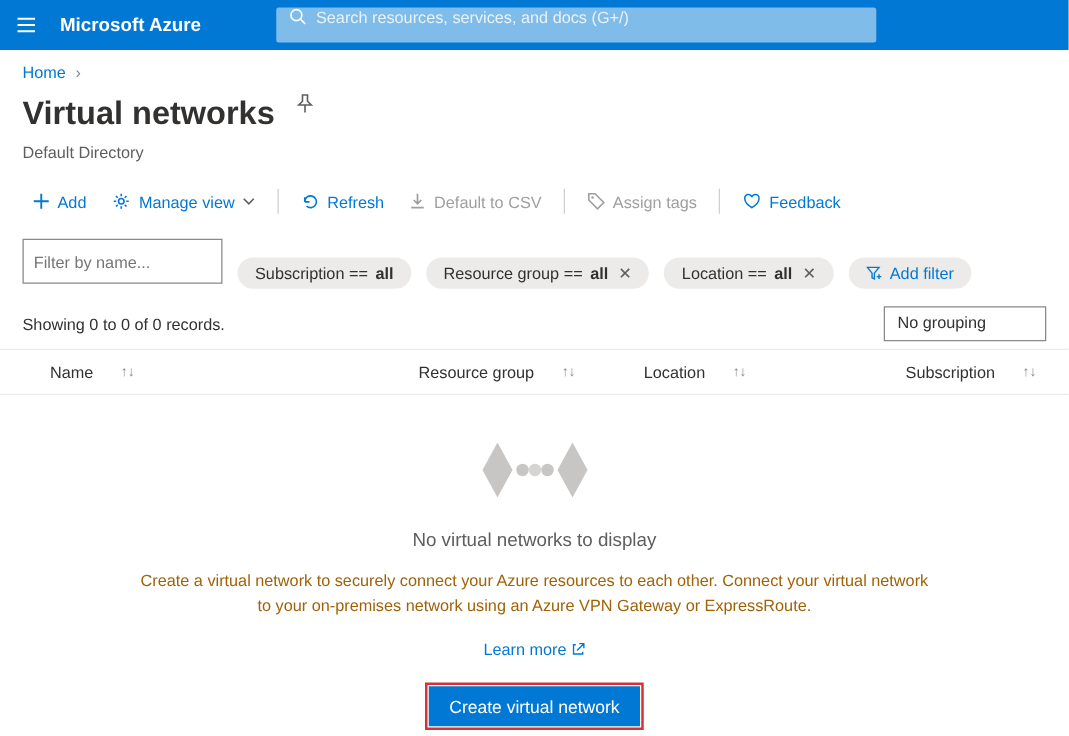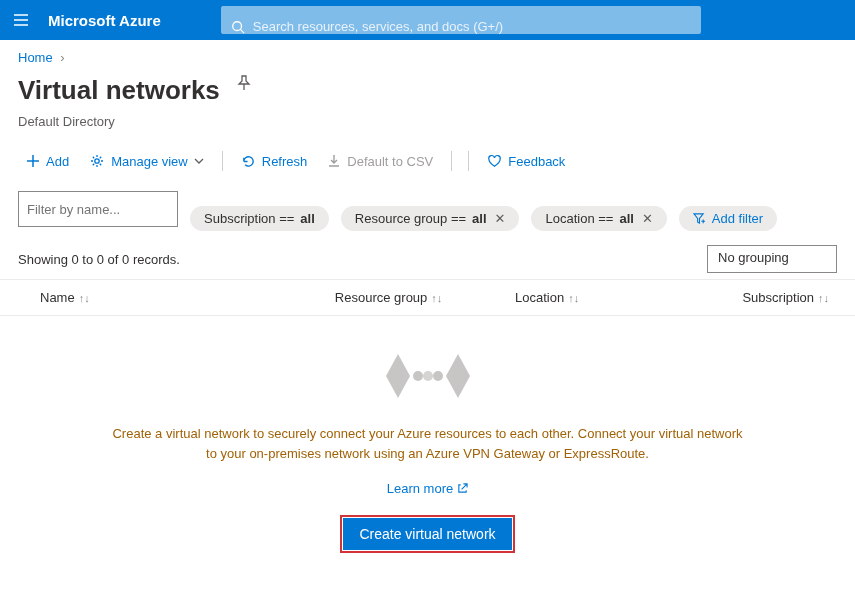--- a/index.html
+++ b/index.html
@@ -1,21 +1,21 @@
 <!DOCTYPE html>
 <html><head>
 <meta charset="utf-8">
 <style>
   * { box-sizing: border-box; margin: 0; padding: 0; }
   body { font-family: "Segoe UI", Arial, sans-serif; font-size: 13px; color: #323130; background: #fff; width: 855px; }
   
   .topbar { background: #0078d4; height: 40px; display: flex; align-items: center; padding: 0 12px; }
   .hamburger { color: #fff; cursor: pointer; margin-right: 18px; }
   .brand { color: #fff; font-weight: 600; font-size: 15px; margin-right: 60px; }
-  .search-wrap { background: #7fbce9; border-radius: 2px; flex: 0 0 480px; height: 28px; display: flex; align-items: flex-end; padding: 0 10px; }
+  .search-wrap { background: #7fbce9; border-radius: 2px; flex: 0 0 480px; height: 28px; display: flex; align-items: flex-start; padding: 0 10px; }
   .search-wrap input { background: transparent; border: none; outline: none; color: #fff; font-size: 13px; flex: 1; margin-left: 8px; }
   .search-wrap input::placeholder { color: #e8f2fb; }
   .search-icon { color: #fff; }
 
   .crumbs { padding: 10px 18px 6px; font-size: 13px; }
   .crumb-link { color: #0078d4; cursor: pointer; }
   .crumb-sep { color: #8a8886; margin: 0 4px; }
 
   .page-head { padding: 4px 18px 8px; display: flex; align-items: flex-start; }
   .page-title { font-size: 26px; font-weight: 600; margin-right: 16px; }
@@ -34,21 +34,21 @@
   .pill { background: #edebe9; border-radius: 14px; padding: 5px 14px; font-size: 13px; display: inline-flex; align-items: center; gap: 6px; cursor: pointer; margin-top: 19px; }
   .pill strong { font-weight: 600; }
   .pill .x { color: #605e5c; cursor: pointer; margin-left: 2px; }
   .addfilter { color: #0078d4; }
 
   .listhead { display: flex; align-items: center; justify-content: space-between; padding: 6px 18px; }
   .rec-count { color: #323130; font-size: 13px; }
   .grouping { border: 1px solid #8a8886; height: 28px; padding: 4px 10px; font-size: 13px; min-width: 130px; color: #323130; background: #fff; cursor: pointer; }
 
   .colhead { display: flex; padding: 10px 18px; border-bottom: 1px solid #edebe9; border-top: 1px solid #edebe9; }
-  .col { display: flex; align-items: center; gap: 4px; font-size: 13px; color: #323130; cursor: pointer; }
+  .col { display: flex; align-items: center; gap: 22px; font-size: 13px; color: #323130; cursor: pointer; }
   .col-name { width: 36%; margin-left: 22px; }
   .col-rg { width: 22%; }
   .col-loc { width: 20%; }
   .col-sub { flex: 1; justify-content: flex-end; margin-right: 8px;}
   .sort { color: #8a8886; font-size: 11px; }
 
   .empty { text-align: center; padding: 30px 40px 20px; }
   .empty-icon { color: #c8c6c4; margin-bottom: 18px; }
   .empty-title { color: #605e5c; font-size: 15px; margin-bottom: 14px; }
   .empty-desc { color: #a16207; font-size: 13px; line-height: 1.5; max-width: 640px; margin: 0 auto 18px; }
@@ -119,20 +119,27 @@
       </svg>
     <span>Refresh</span>
   </span>
   <span class="cmd disabled">
     <svg width="14" height="14" viewBox="0 0 14 14">
         <path fill="none" stroke="#a19f9d" stroke-width="1.4" d="M7 1v8M4 6l3 3 3-3M2 12h10"></path>
       </svg>
     <span>Default to CSV</span>
   </span>
   <div class="cmdsep"></div>
+  <span class="cmd disabled">
+    <svg width="14" height="14" viewBox="0 0 14 14">
+        <path fill="none" stroke="#a19f9d" stroke-width="1.3" d="M1 6V1h5l7 7-5 5z"></path>
+        <circle cx="4" cy="4" r="1" fill="#a19f9d"></circle>
+      </svg>
+    <span>Assign tags</span>
+  </span>
   <div class="cmdsep"></div>
   <span class="cmd">
     <svg width="15" height="15" viewBox="0 0 16 16">
         <path fill="none" stroke="#0078d4" stroke-width="1.3" d="M8 13S2 9 2 5.5A3 3 0 0 1 8 4a3 3 0 0 1 6 1.5C14 9 8 13 8 13z"></path>
       </svg>
     <span>Feedback</span>
   </span>
 </div>
 
 <div class="filterbar">
@@ -186,20 +193,21 @@
 <div class="empty">
   <div class="empty-icon">
     <svg width="96" height="60" viewBox="0 0 96 60" style="margin:0 auto;">
       <path fill="#c8c6c4" d="M18 8 L6 30 L18 52 L30 30 Z"></path>
       <path fill="#c8c6c4" d="M78 8 L66 30 L78 52 L90 30 Z"></path>
       <circle cx="38" cy="30" r="5" fill="#c8c6c4"></circle>
       <circle cx="48" cy="30" r="5" fill="#d6d4d2"></circle>
       <circle cx="58" cy="30" r="5" fill="#c8c6c4"></circle>
     </svg>
   </div>
+  <div class="empty-title">No virtual networks to display</div>
   <div class="empty-desc">Create a virtual network to securely connect your Azure resources to each other. Connect your virtual network to your on-premises network using an Azure VPN Gateway or ExpressRoute.</div>
   <div class="learn">
     <span>Learn more</span>
     <span>
       <svg width="11" height="11" viewBox="0 0 12 12">
           <path fill="none" stroke="#0078d4" stroke-width="1.2" d="M4 2H2v8h8V8M7 1h4v4M11 1L5 7"></path>
         </svg>
     </span>
   </div>
   <div>

